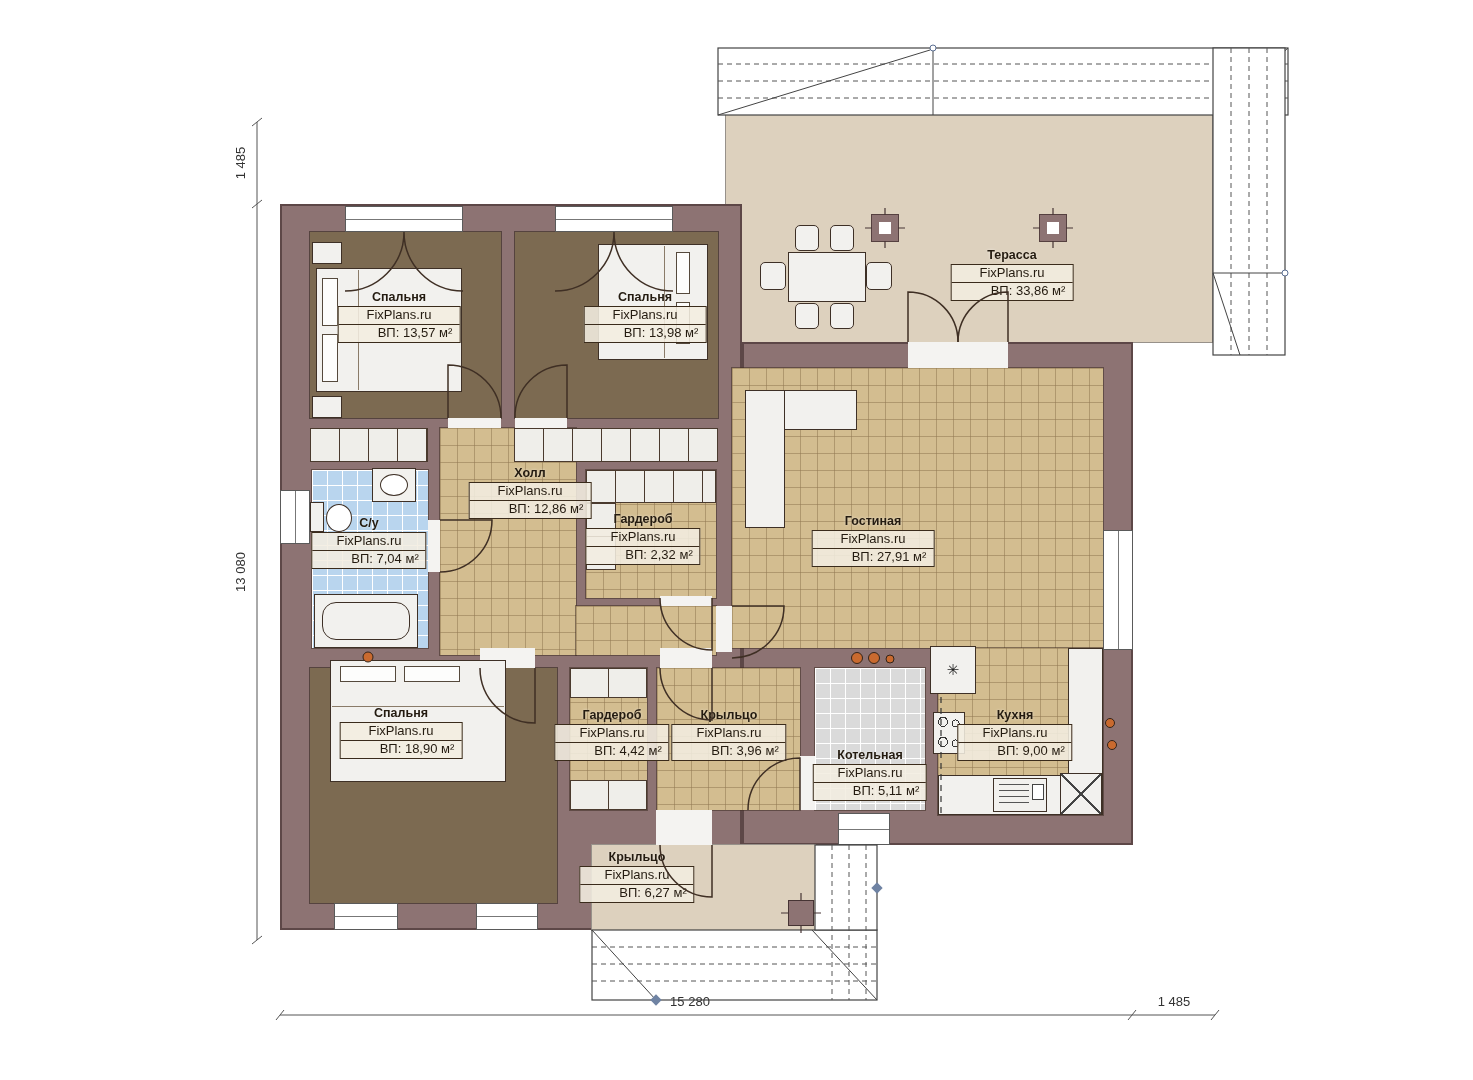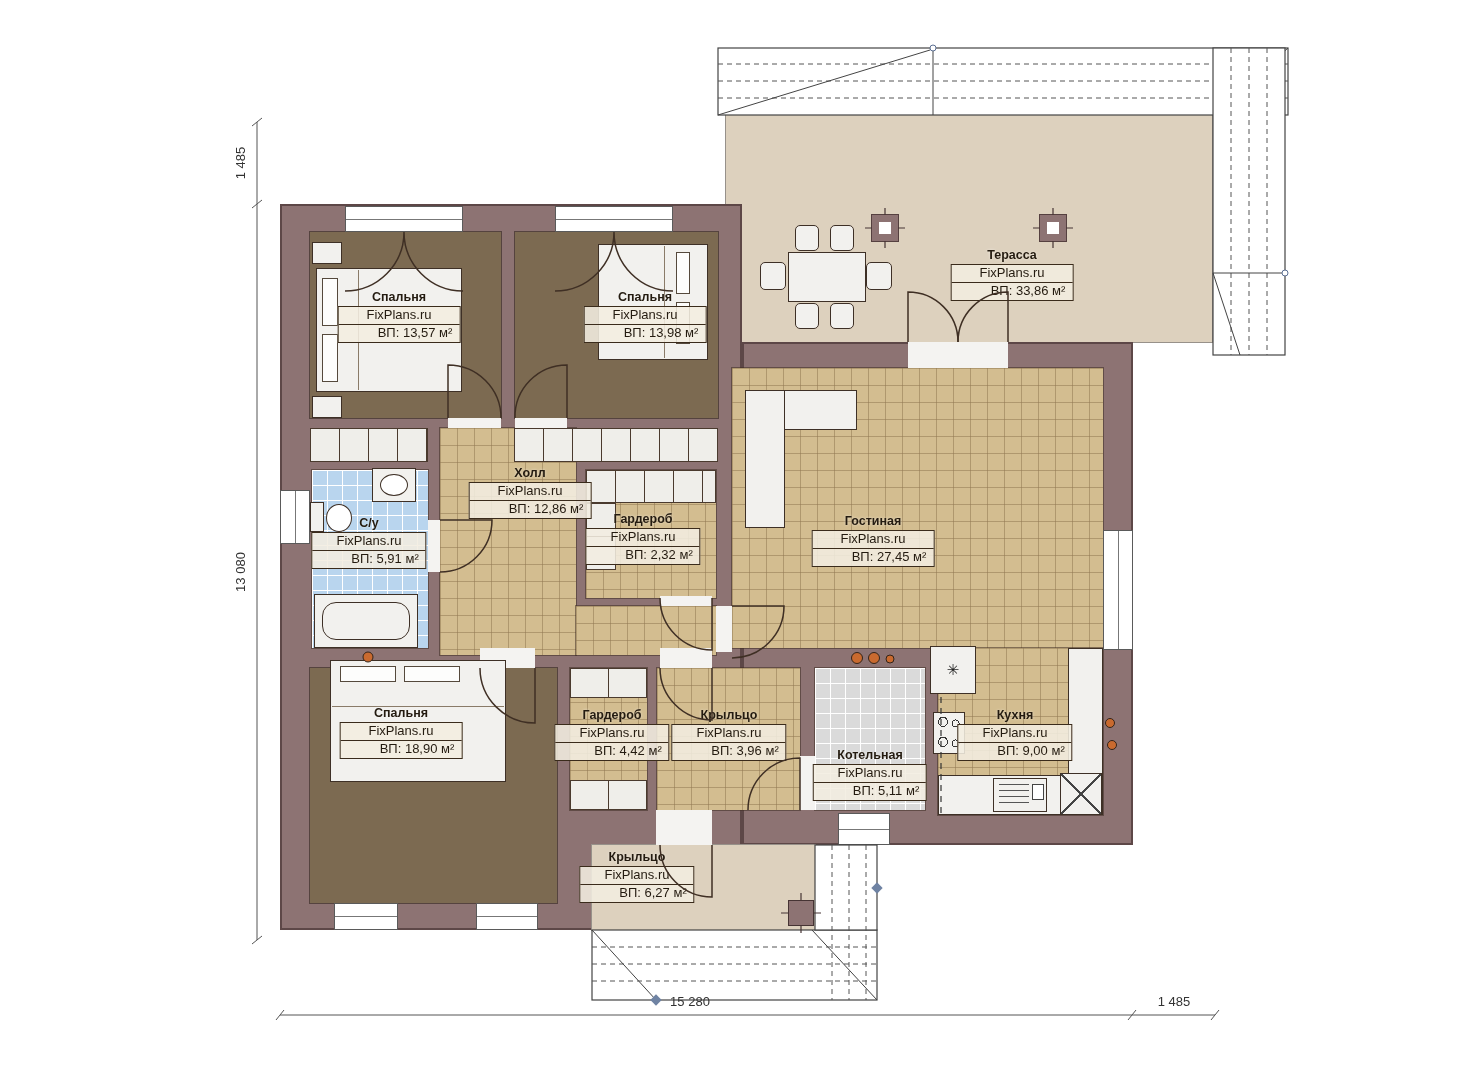--- a/index.html
+++ b/index.html
@@ -184,35 +184,35 @@
     <div class="rname">Холл</div>
     <div class="lbox">
       <div class="lr1">FixPlans.ru</div>
       <div class="lr2">ВП: 12,86 м²</div>
     </div>
   </div>
   <div class="room-label" style="left:369px;top:516px">
     <div class="rname">С/у</div>
     <div class="lbox">
       <div class="lr1">FixPlans.ru</div>
-      <div class="lr2">ВП: 5,91 м²</div>
+      <div class="lr2">ВП: 7,04 м²</div>
     </div>
   </div>
   <div class="room-label" style="left:643px;top:512px">
     <div class="rname">Гардероб</div>
     <div class="lbox">
       <div class="lr1">FixPlans.ru</div>
       <div class="lr2">ВП: 2,32 м²</div>
     </div>
   </div>
   <div class="room-label" style="left:873px;top:514px">
     <div class="rname">Гостиная</div>
     <div class="lbox">
       <div class="lr1">FixPlans.ru</div>
-      <div class="lr2">ВП: 27,45 м²</div>
+      <div class="lr2">ВП: 27,91 м²</div>
     </div>
   </div>
   <div class="room-label" style="left:401px;top:706px">
     <div class="rname">Спальня</div>
     <div class="lbox">
       <div class="lr1">FixPlans.ru</div>
       <div class="lr2">ВП: 18,90 м²</div>
     </div>
   </div>
   <div class="room-label" style="left:612px;top:708px">

